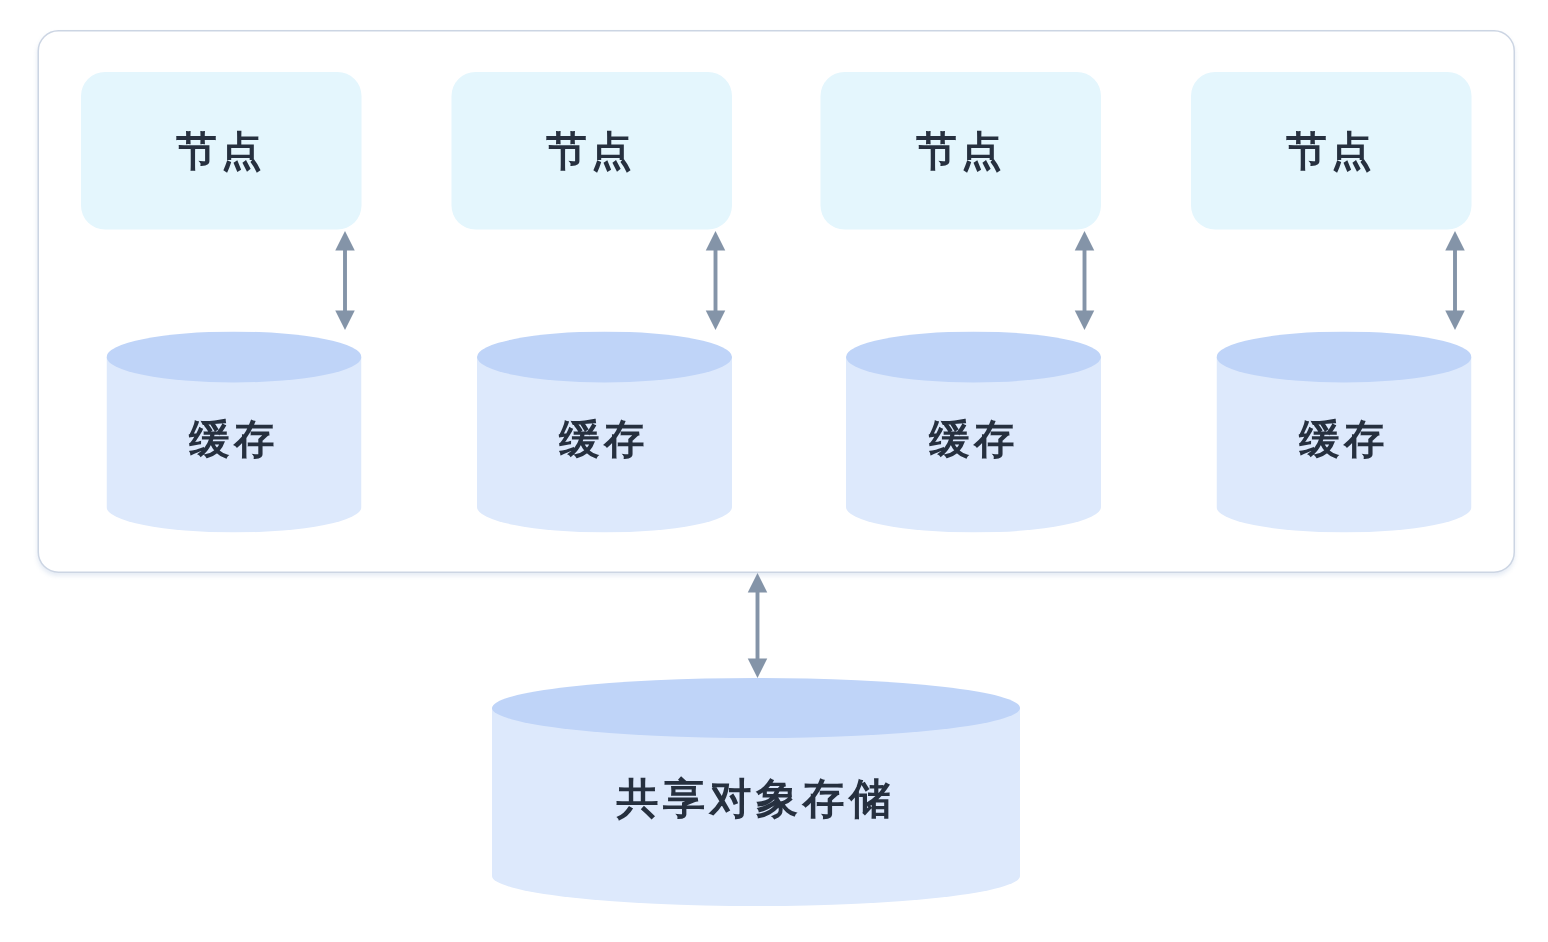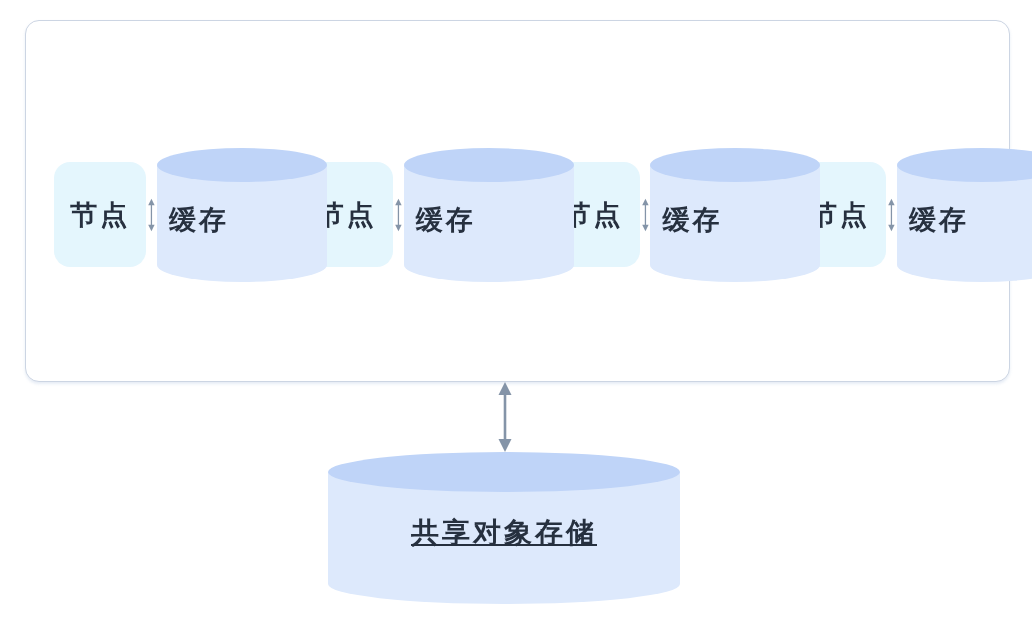--- a/index.html
+++ b/index.html
@@ -31,22 +31,22 @@
     border-radius: 14px;
     box-shadow: 0 2px 3px rgba(200, 212, 232, 0.45);
     background: var(--canvas-bg);
     display: flex;
     justify-content: space-between;
     padding: 27px 28px 0 28px;
   }
   .column {
     width: 187px;
     display: flex;
-    flex-direction: row;
-    align-items: center;
+    flex-direction: column;
+    align-items: flex-end;
   }
   .node-box {
     width: 187px; height: 105px;
     background: var(--node-fill);
     border-radius: 16px;
     display: flex;
     align-items: center;
     justify-content: center;
   }
   .shape-label {
@@ -83,21 +83,21 @@
     width: 352px; height: 152px;
   }
   .storage-cylinder svg { position: absolute; left: 0; top: 0; }
   .storage-cylinder .cyl-label-wrap {
     position: absolute;
     left: 0; top: 24px; right: 0; bottom: 14px;
     display: flex;
     align-items: center;
     justify-content: center;
   }
-  .storage-cylinder .shape-label { font-size: 28px; text-decoration: underline; }
+  .storage-cylinder .shape-label { font-size: 28px; }
 </style>
 </head>
 <body>
 
 <div class="canvas">
 
   <div class="cluster">
 
     <div class="column">
       <div class="node-box">

